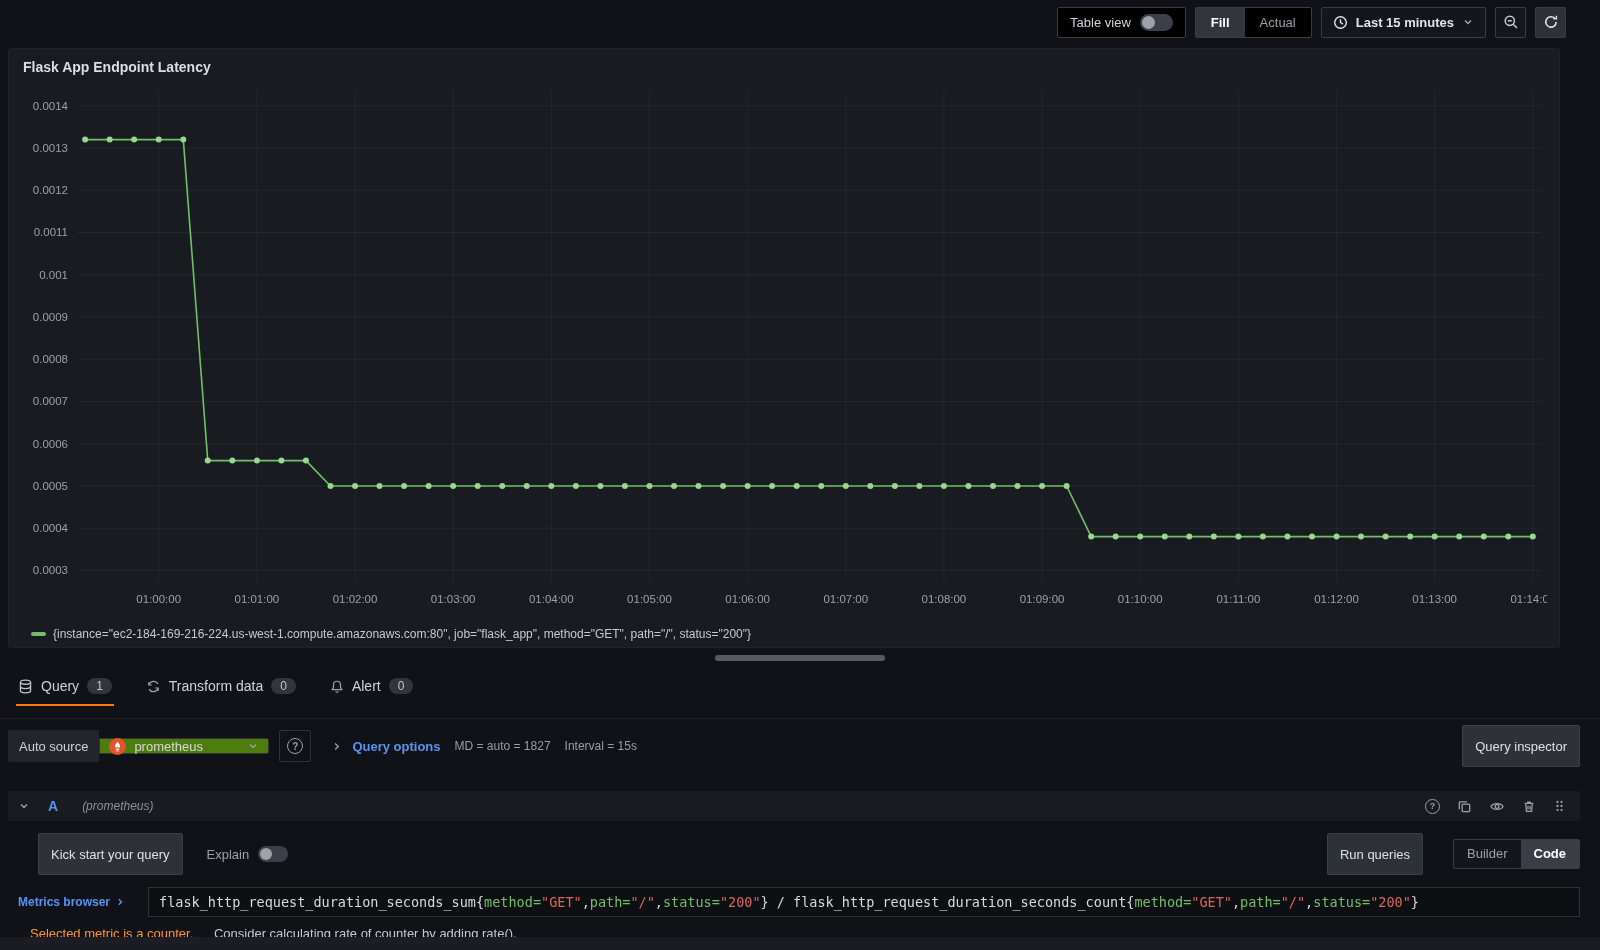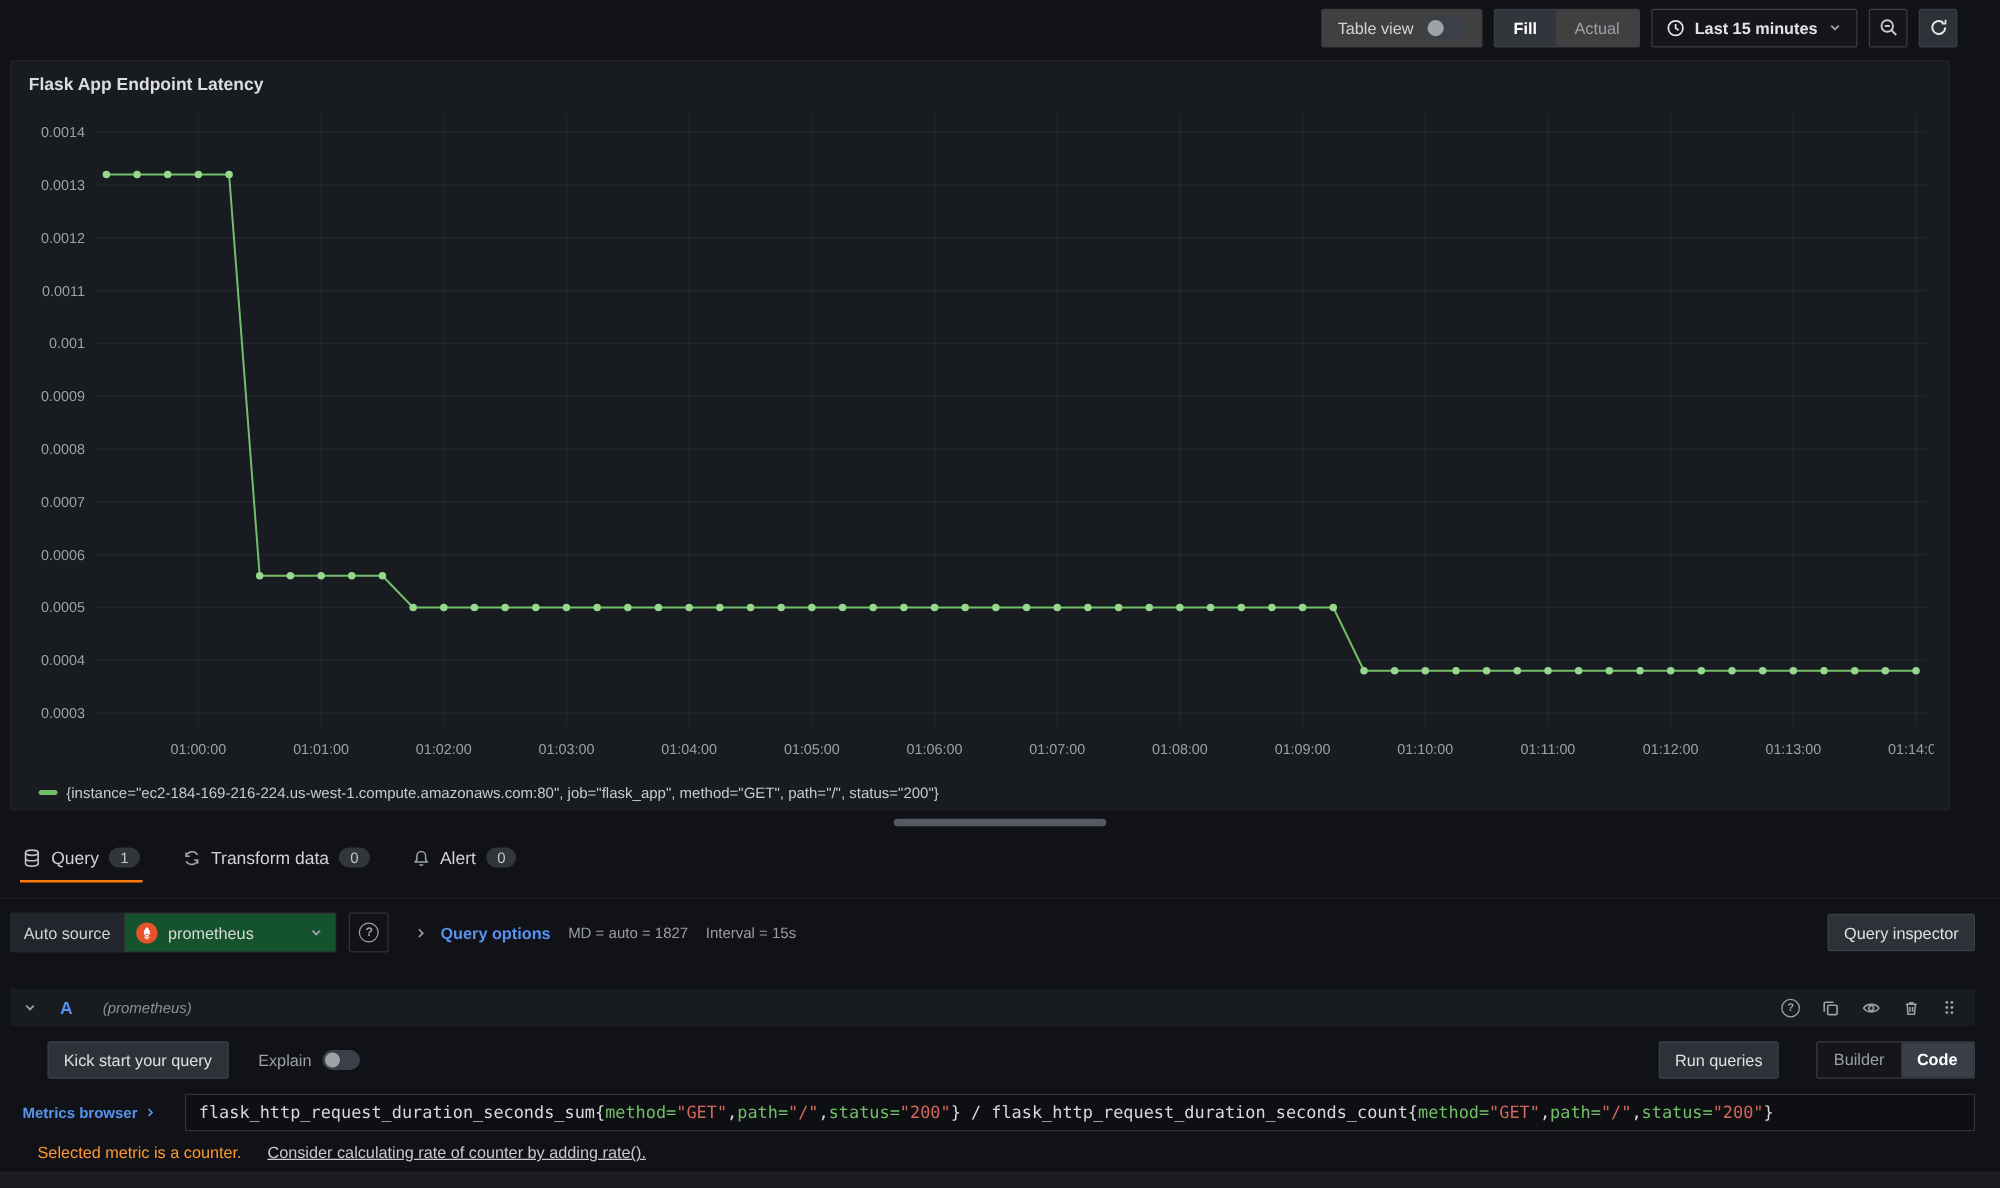--- a/index.html
+++ b/index.html
@@ -4,21 +4,21 @@
 <style>
   * { box-sizing: border-box; }
   html,body { width:1600px; height:950px; margin:0; background:#111217;
     font-family:"Liberation Sans", sans-serif; color:#d8d9da; overflow:hidden; }
   svg { font-family: inherit; }
 
   
   .toolbar { height:44px; display:flex; justify-content:flex-end; align-items:center;
     gap:9px; padding:0 34px 0 16px; }
   .tgroup { display:flex; align-items:center; height:31px; border:1px solid #3a3d45;
-    border-radius:2px; background:#404040; }
+    border-radius:2px; background:#000000; }
   .tv-group { padding:0 12px; gap:9px; font-size:13px; color:#d0d2d6; }
   .toggle { width:33px; height:17px; border-radius:9px; background:#3b3f47; position:relative; cursor:pointer; }
   .toggle::after { content:''; position:absolute; left:2px; top:2px; width:13px; height:13px;
     border-radius:50%; background:#9fa2a9; }
   .seg { padding:0 15px; height:29px; line-height:29px; font-size:13px; color:#9da0a8; cursor:pointer; }
   .seg.active { background:#32353c; color:#fff; font-weight:700; }
   .tbtn { display:flex; align-items:center; gap:8px; height:31px; border:1px solid #3a3d45;
     border-radius:2px; background:#15161b; color:#e3e4e8; font-size:13px; font-weight:700;
     padding:0 11px; cursor:pointer; }
   .tbtn.iconbtn { width:31px; justify-content:center; padding:0; }
@@ -42,32 +42,32 @@
   .tab { display:flex; align-items:center; gap:8px; padding:4px 2px 10px;
     border-bottom:2px solid transparent; font-size:14px; color:#d0d2d6; cursor:pointer; }
   .tab.active { border-color:#ff780a; }
   .tab .cnt { background:#32353c; border-radius:10px; padding:1px 9px; font-size:12px; color:#c4c6cb; }
   .tab .ticon { color:#9da0a8; }
 
   
   .ds-row { display:flex; align-items:center; margin:10px 20px 0 8px; height:34px; }
   .ds-label { background:#22252b; height:32px; display:flex; align-items:center; padding:0 11px;
     font-size:13px; border-radius:2px 0 0 2px; color:#d0d2d6; }
-  .ds-select { display:flex; align-items:center; gap:8px; background:#14532d; border:1px solid #2f3238;
-    height:32px; width:170px; padding:0 9px; border-radius:0 2px 2px 0; font-size:13px; cursor:pointer;text-align:right; }
+  .ds-select { display:flex; align-items:center; gap:8px; background:#4d7c0f; border:1px solid #2f3238;
+    height:16px; width:170px; padding:0 9px; border-radius:0 2px 2px 0; font-size:13px; cursor:pointer;text-align:right; }
   .prom-badge { width:17px; height:17px; border-radius:50%; background:#e6522c; display:flex;
     align-items:center; justify-content:center; flex:none; }
   .help-btn { width:32px; height:32px; border:1px solid #2f3238; border-radius:2px; margin-left:10px;
     display:flex; align-items:center; justify-content:center; background:transparent; cursor:pointer; }
   .qcircle { width:16px; height:16px; border:1.5px solid #9da0a8; border-radius:50%; font-size:10px;
     color:#9da0a8; display:flex; align-items:center; justify-content:center; font-weight:700; }
   .qo-group { display:flex; align-items:center; gap:10px; margin-left:20px; font-size:13px; cursor:pointer; }
   .qo-label { color:#5794f2; font-weight:600; }
   .qo-meta { color:#9b9da6; font-size:12px; margin-left:14px; }
-  .btn-sec { background:#2d3138; border:1px solid #3c4048; color:#dfe0e4; font-size:13px; height:30px;
+  .btn-sec { background:#2d3138; border:1px solid #3c4048; color:#dfe0e4; font-size:13px; height:42px;
     padding:0 12px; border-radius:2px; display:flex; align-items:center; cursor:pointer; white-space:nowrap; }
   .inspector { margin-left:auto; }
 
   
   .qhdr { height:30px; background:#181b1f; display:flex; align-items:center; gap:8px;
     margin:28px 20px 0 8px; padding:0 14px 0 10px; }
   .ref-id { color:#5794f2; font-weight:700; font-size:14px; margin-left:10px; cursor:pointer; }
   .ds-hint { font-style:italic; color:#8e9097; font-size:12px; margin-left:16px; }
   .qicons { margin-left:auto; display:flex; gap:17px; color:#9da0a8; align-items:center; }
   .qicons .icon { cursor:pointer; }

